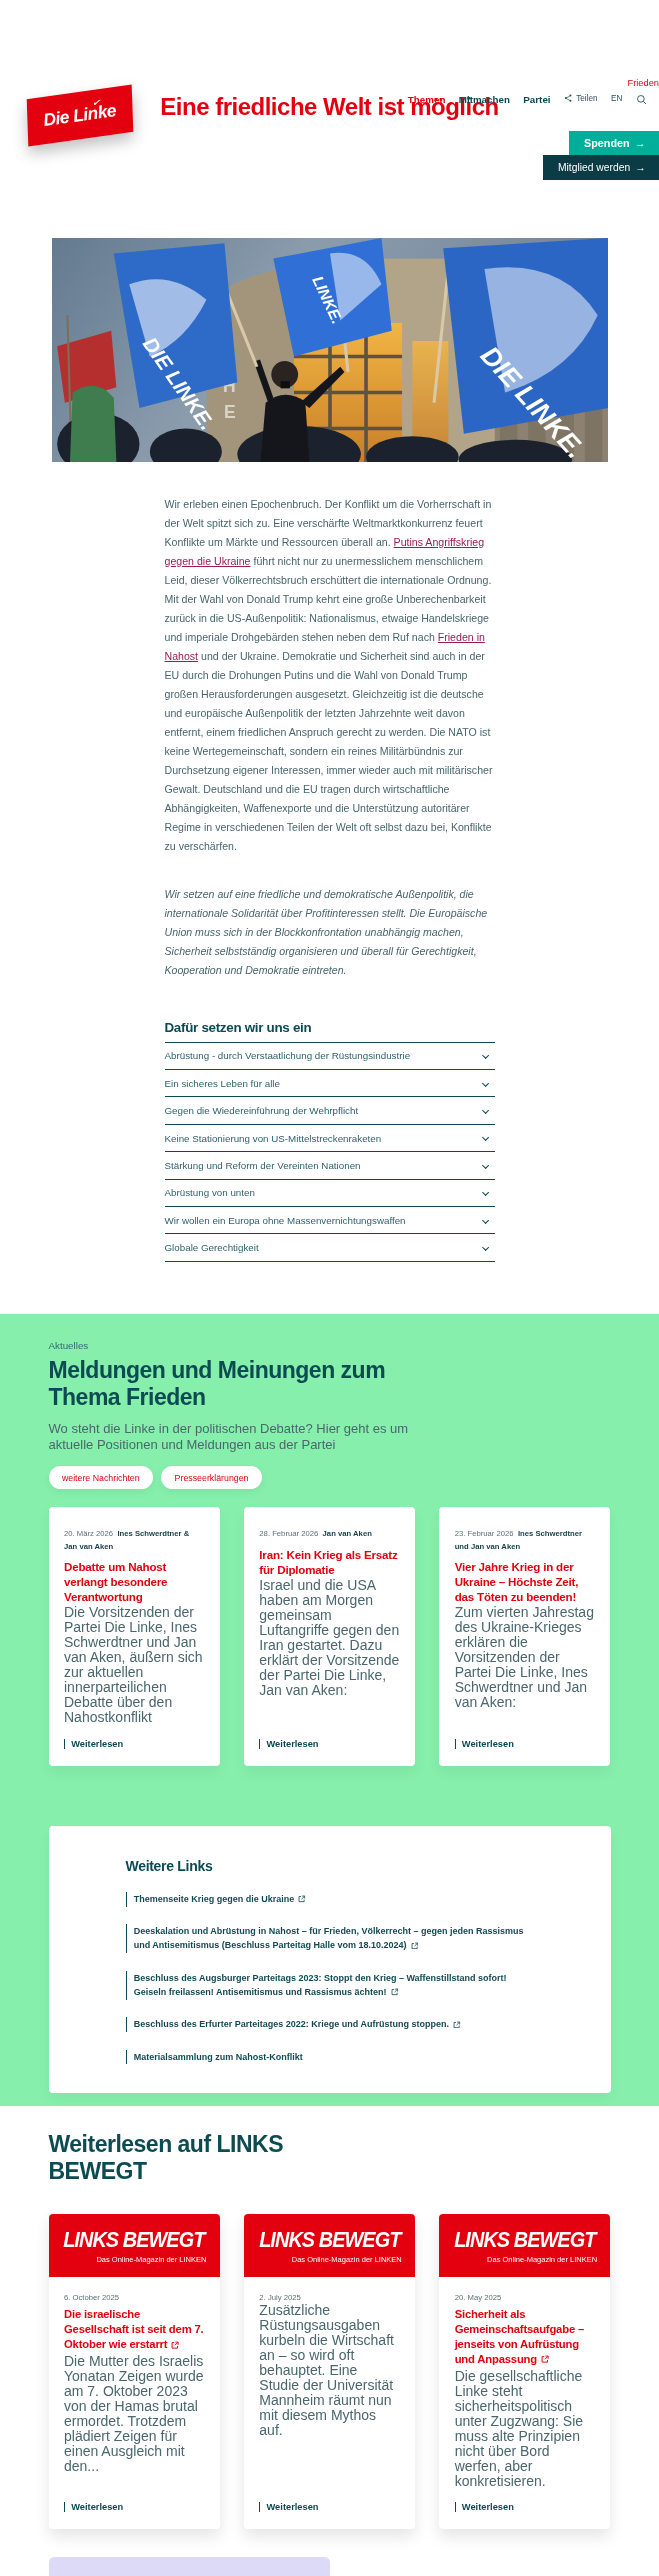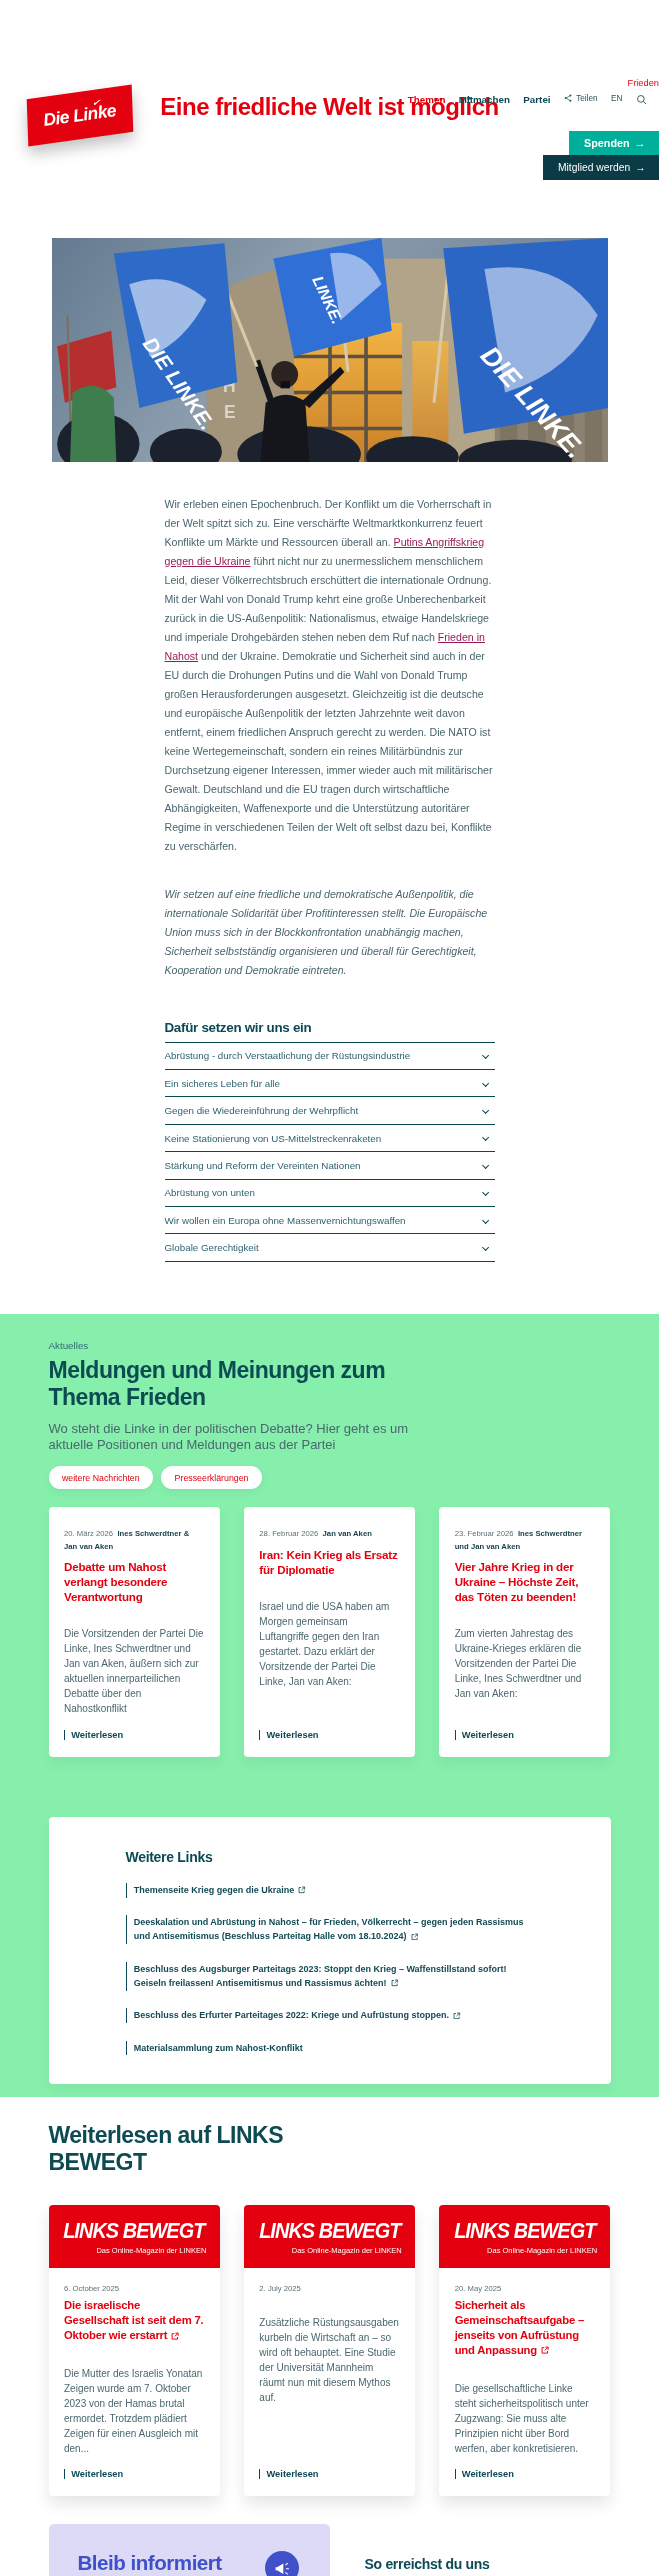--- a/index.html
+++ b/index.html
@@ -48,21 +48,21 @@
   .h2-big{color:#0d4b52;font-size:23px;line-height:1.18;letter-spacing:-0.5px;margin-top:6.2px;max-width:371px;}
   .sec-sub{font-size:13px;line-height:16px;margin-top:10.3px;max-width:381px;color:#4a676e;}
   .filters{display:flex;gap:8.2px;margin-top:12.4px;}
   .pill-btn{background:#fff;color:#e3000f;font-size:8.8px;padding:6.7px 13.4px;border-radius:13.4px;box-shadow:0 3.1px 8.2px rgba(0,0,0,.06);cursor:pointer;}
 
   .cards3{display:grid;grid-template-columns:1fr 1fr 1fr;gap:24px;margin-top:17.5px;}
   .news-card{background:#fff;border-radius:4.1px;padding:21.6px 15.5px 17.5px;min-height:179px;box-shadow:0 6.2px 12.4px rgba(0,0,0,.05);display:flex;flex-direction:column;align-items:flex-start;}
   .card-meta{font-size:7.7px;color:#5c7177;line-height:12.4px;}
   .card-meta b{color:#153f48;}
   .card-title-red{color:#e3000f;font-size:11.6px;line-height:1.3;font-weight:700;margin-top:6.2px;letter-spacing:-0.2px;}
-  .card-text{font-size:10px;line-height:15px;color:#4a676e;margin-top:22px;}
+  .card-text{font-size:14px;line-height:15px;color:#4a676e;margin-top:1px;}
   .readmore{margin-top:auto;padding-top:13.4px;display:inline-block;}
   .readmore span{border-left:1px solid #0b4a54;padding-left:6.2px;color:#0b4a54;font-weight:700;font-size:9.3px;cursor:pointer;}
 
   
   .links-card{background:#fff;border-radius:4.1px;margin-top:60px;padding:32px 46px 29px 77px;box-shadow:0 6.2px 12.4px rgba(0,0,0,.04);}
   .links-card h3{color:#0b4a54;font-size:14px;letter-spacing:-0.3px;}
   .link-item{border-left:1px solid #0b4a54;padding-left:7.2px;margin-top:17.5px;font-size:9px;font-weight:700;color:#134b55;line-height:14px;max-width:412px;cursor:pointer;}
   .ext{display:inline-block;vertical-align:-1px;margin-left:4.1px;}
 
   

